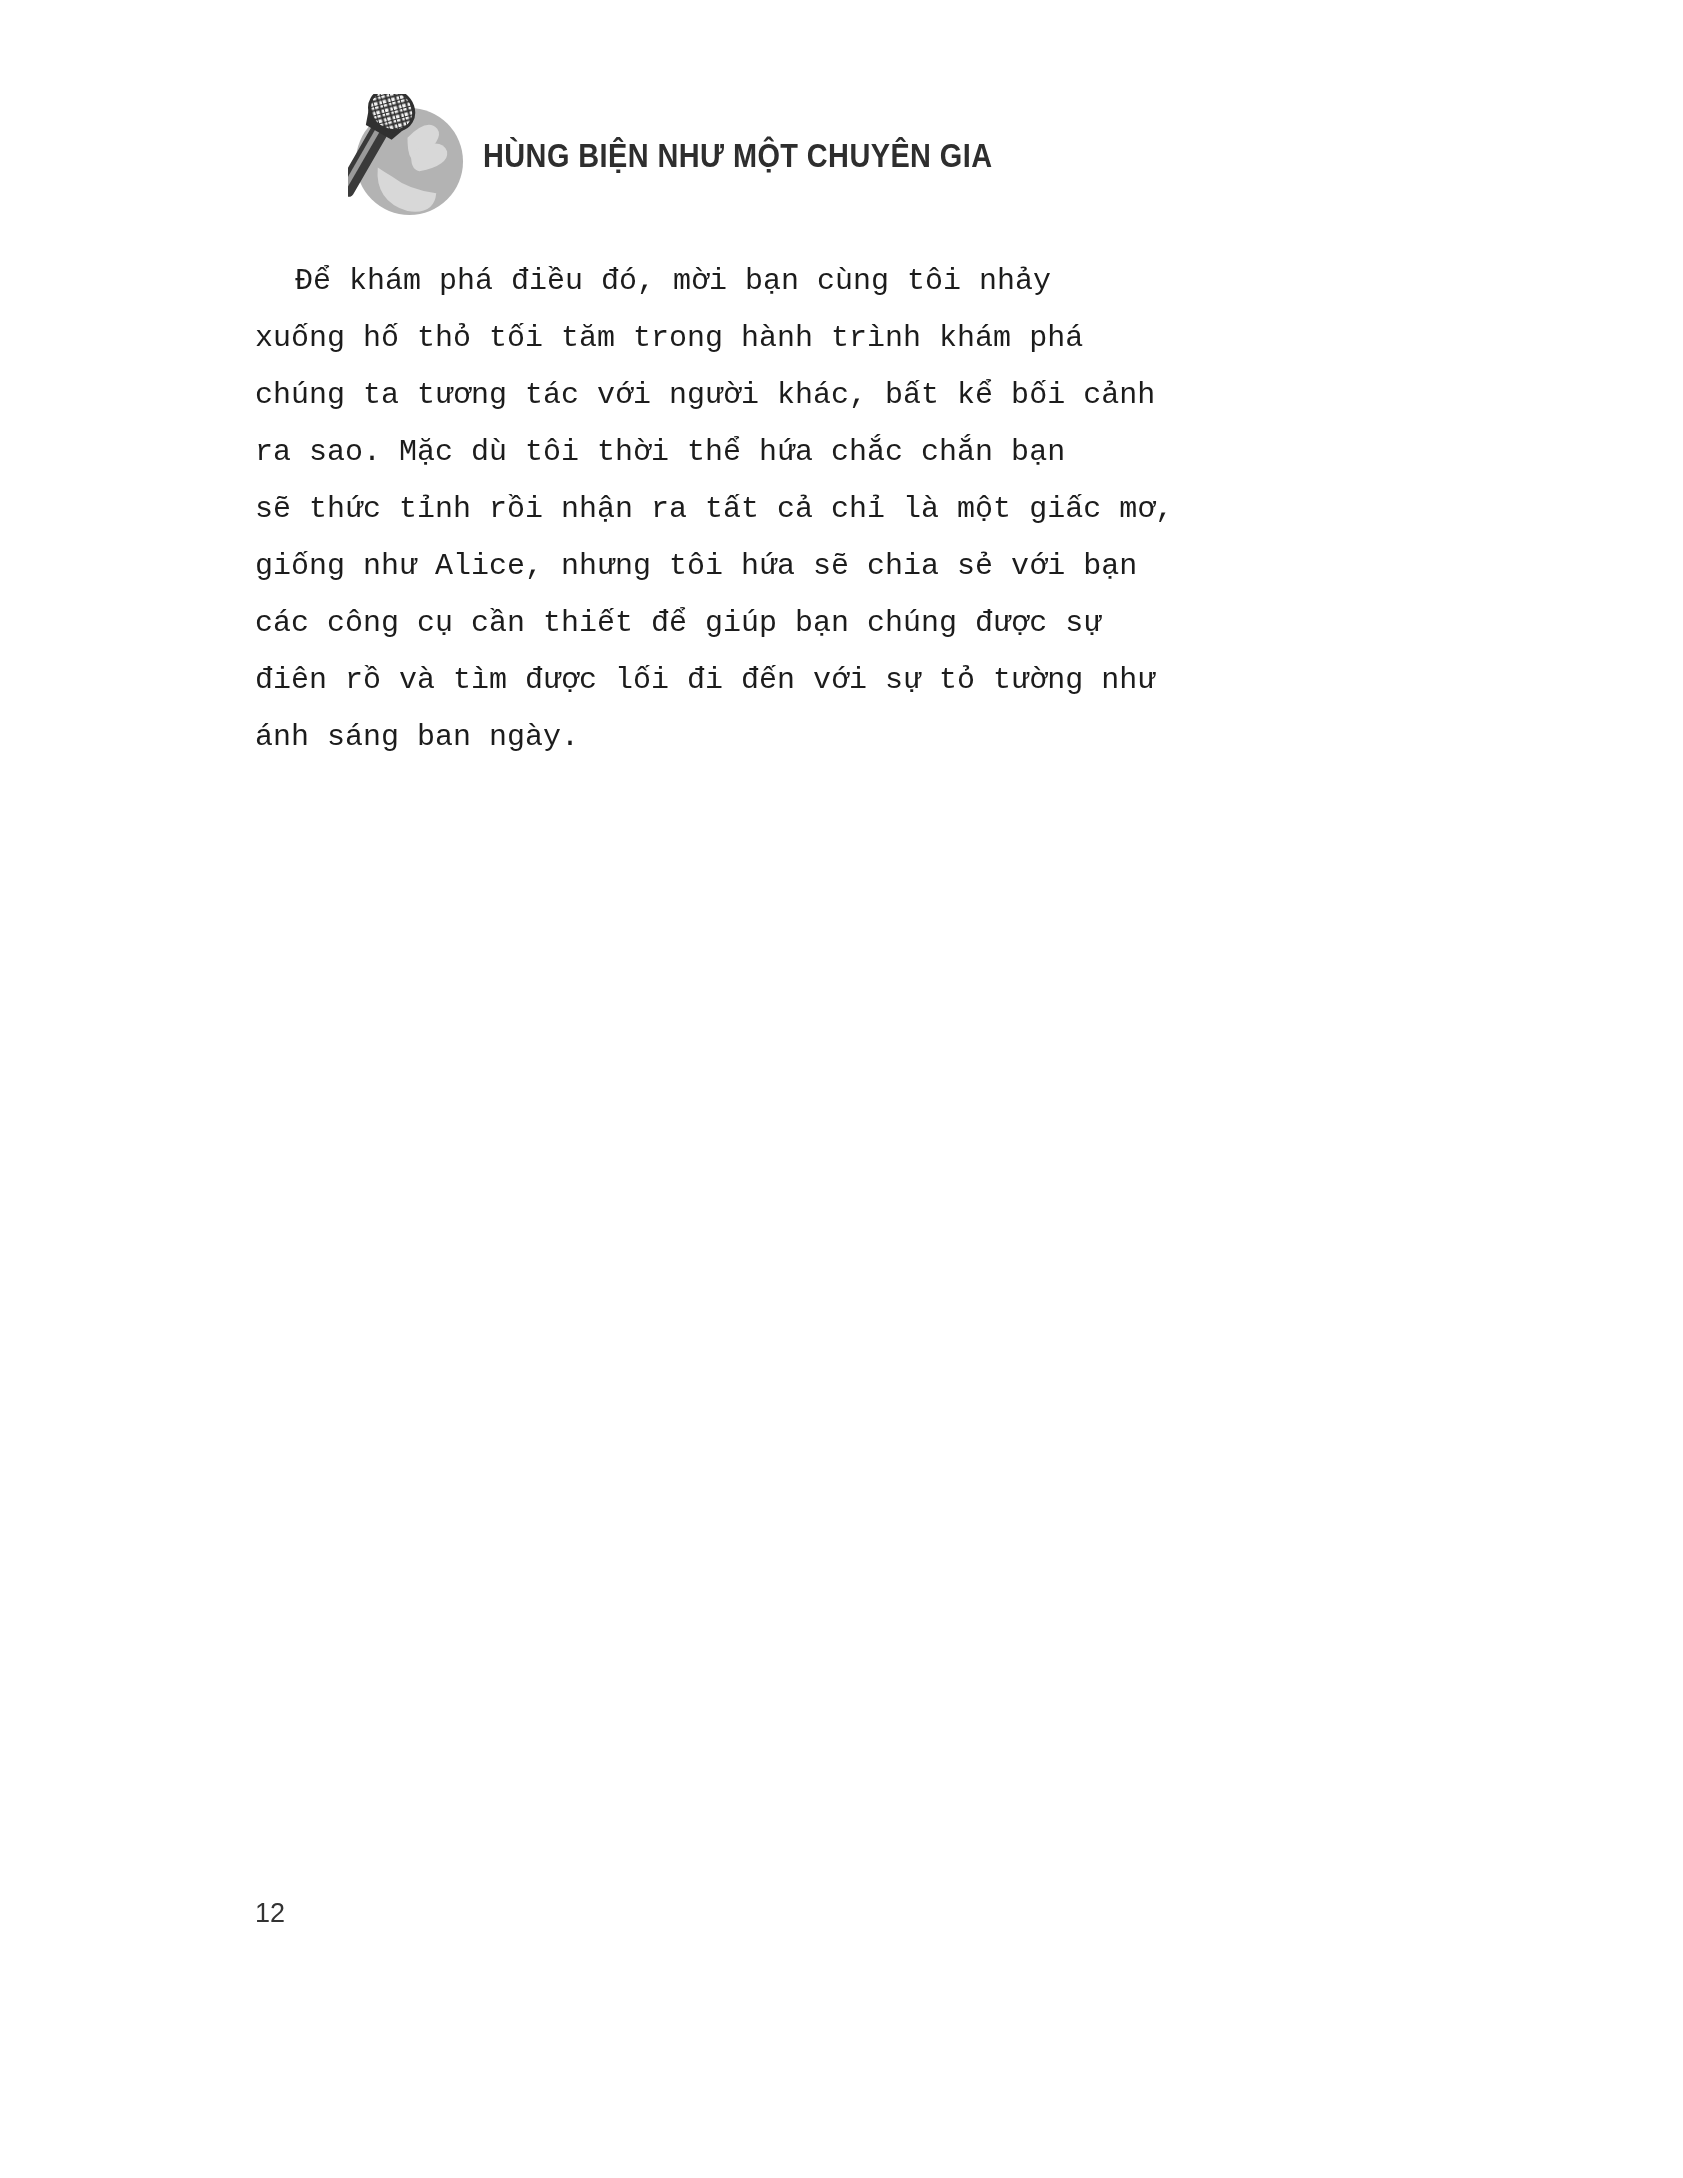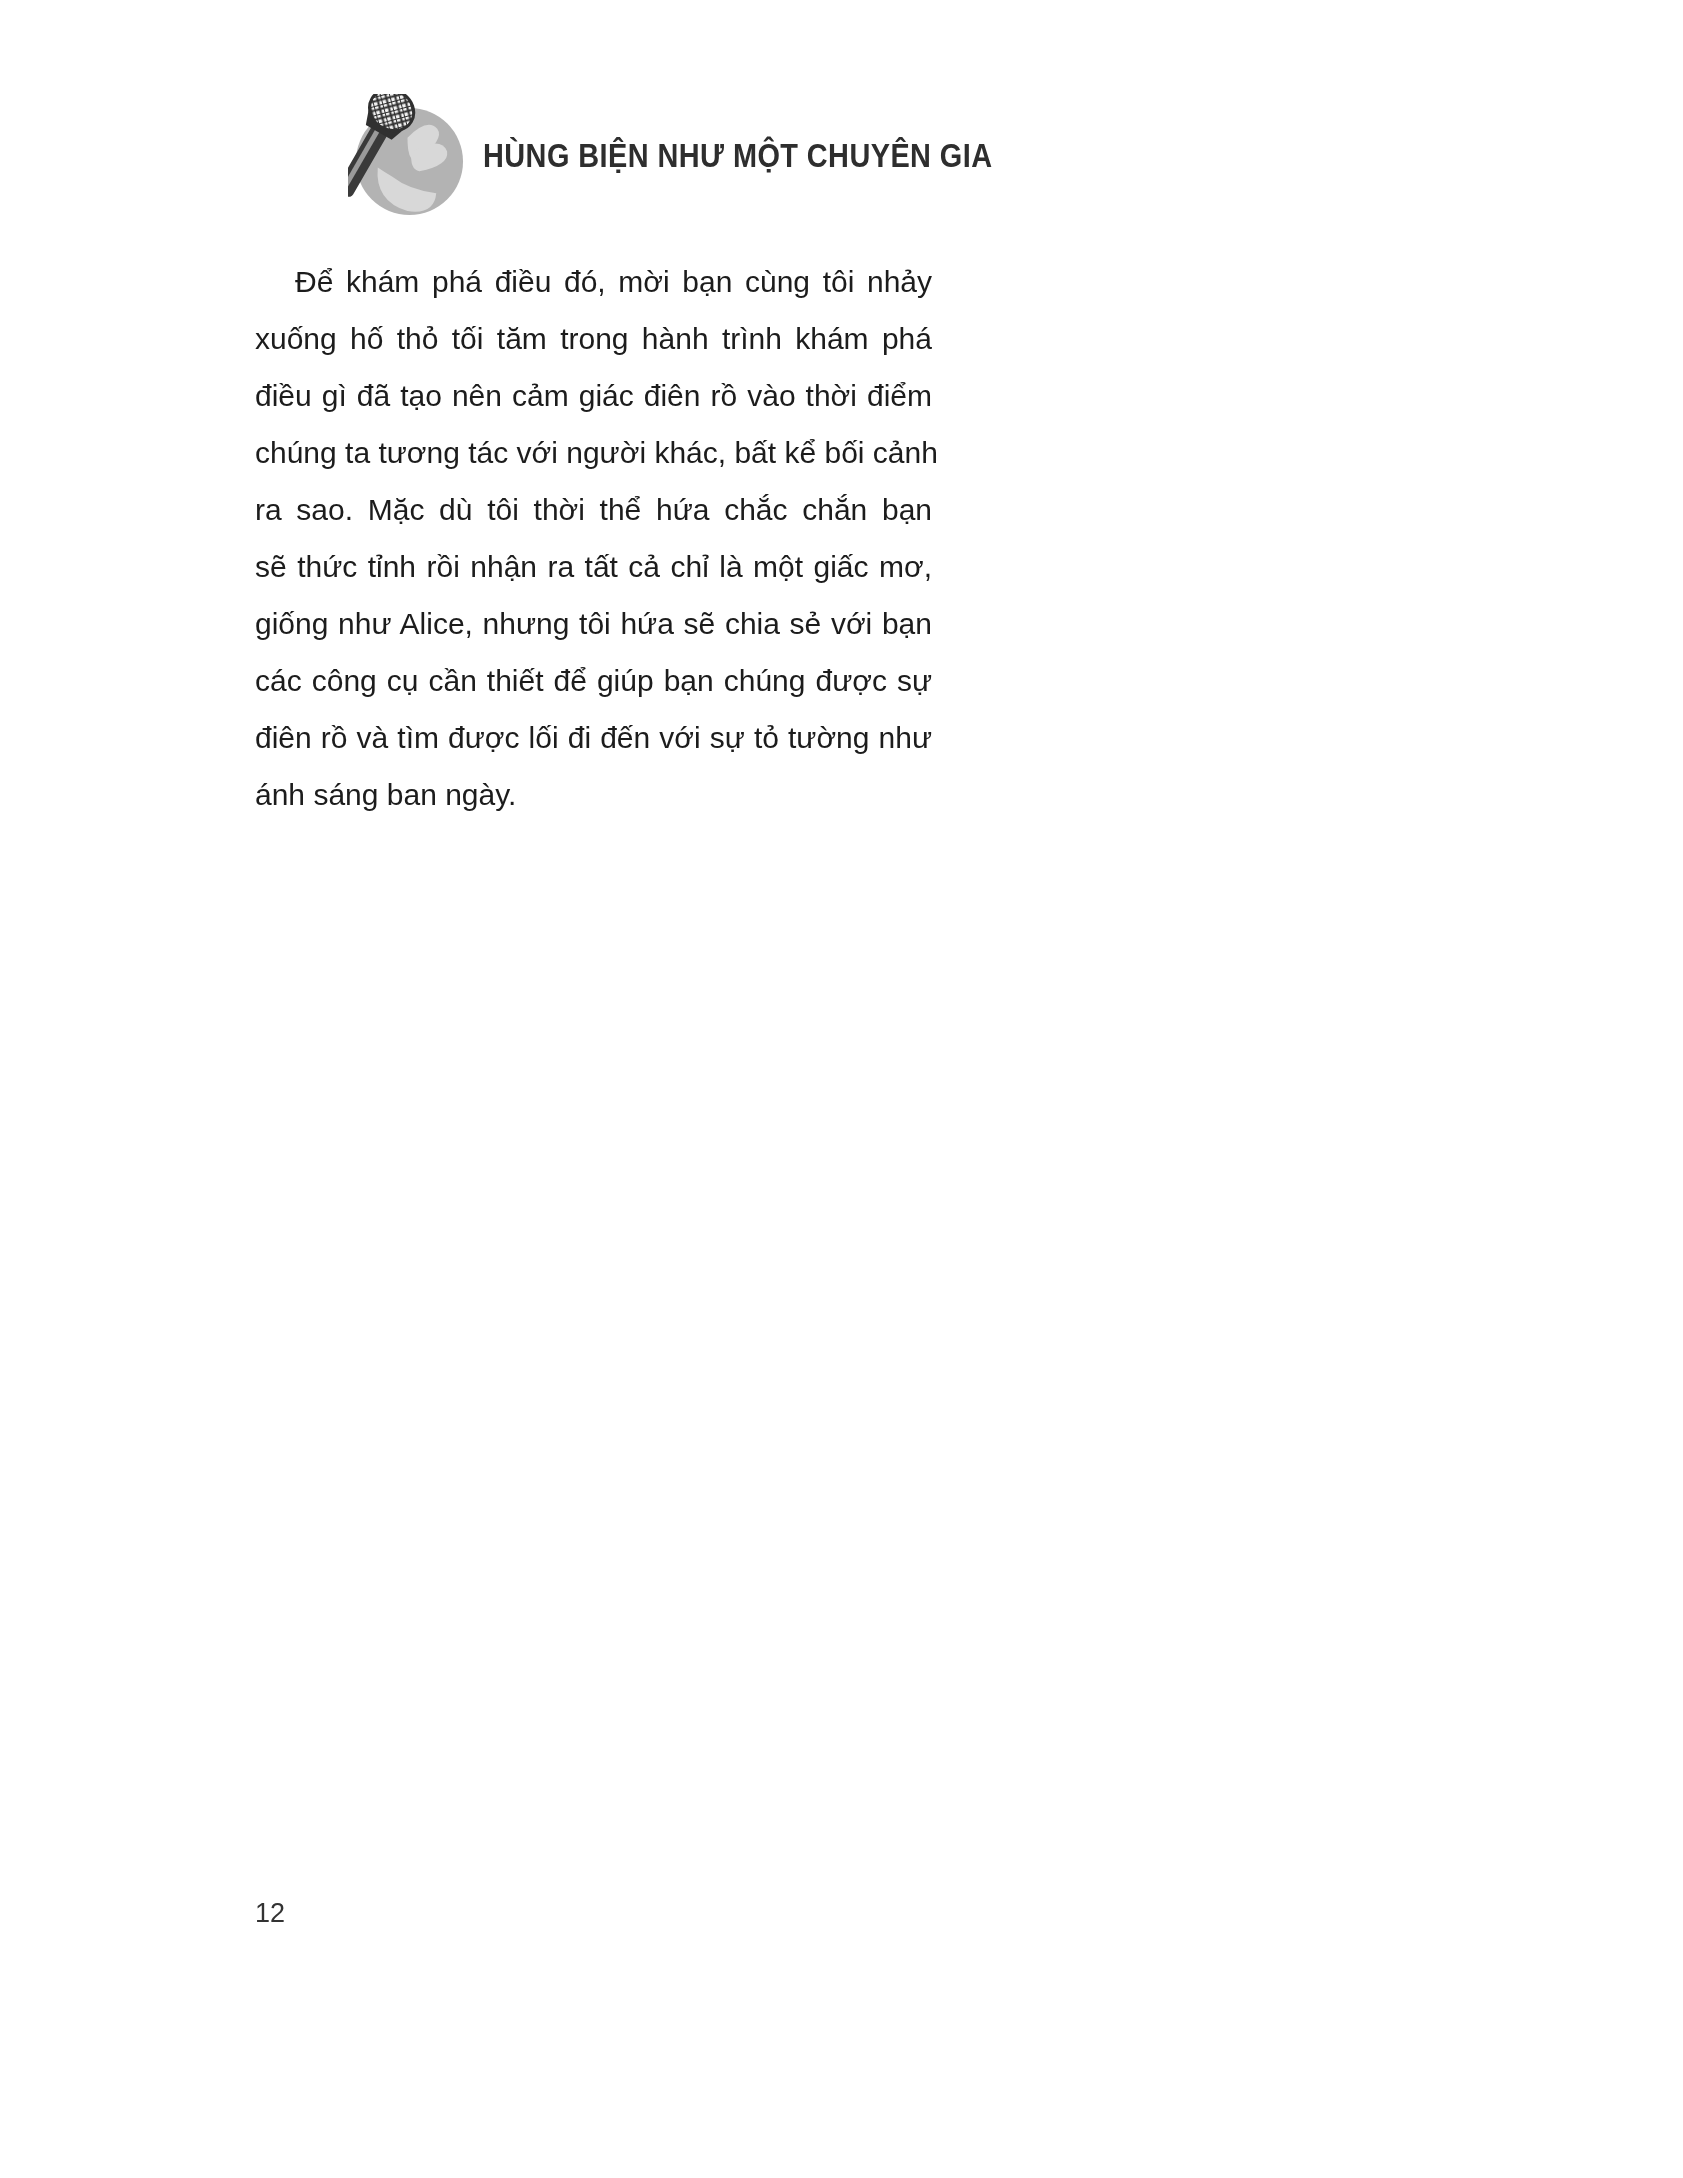--- a/index.html
+++ b/index.html
@@ -39,21 +39,21 @@
     color: #2e2e2e;
     transform: scaleX(0.85);
     transform-origin: left center;
     white-space: nowrap;
   }
   .body-text {
     position: absolute;
     left: 255px;
     top: 244px;
     width: 677px;
-    font-family: Liberation Sans, sans-serif;
+    font-family: Liberation Mono, monospace;
     font-size: 30px;
     line-height: 57px;
     color: #1c1c1c;
   }
   .line {
     text-align: justify;
     text-align-last: justify;
     white-space: nowrap;
   }
   .line.indent { text-indent: 40px; }
@@ -96,21 +96,20 @@
           <ellipse cx="36" cy="14" rx="23" ry="20" fill="url(#mesh)" stroke="#303030" stroke-width="3"></ellipse>
         </g>
       </svg>
     </div>
     <span class="title">HÙNG BIỆN NHƯ MỘT CHUYÊN GIA</span>
   </div>
 
   <div class="body-text">
     <div class="line indent">Để khám phá điều đó, mời bạn cùng tôi nhảy</div>
     <div class="line">xuống hố thỏ tối tăm trong hành trình khám phá</div>
-    <div class="line">điều gì đã tạo nên cảm giác điên rồ vào thời điểm</div>
     <div class="line">chúng ta tương tác với người khác, bất kể bối cảnh</div>
     <div class="line">ra sao. Mặc dù tôi thời thể hứa chắc chắn bạn</div>
     <div class="line">sẽ thức tỉnh rồi nhận ra tất cả chỉ là một giấc mơ,</div>
     <div class="line">giống như Alice, nhưng tôi hứa sẽ chia sẻ với bạn</div>
     <div class="line">các công cụ cần thiết để giúp bạn chúng được sự</div>
     <div class="line">điên rồ và tìm được lối đi đến với sự tỏ tường như</div>
     <div class="line last">ánh sáng ban ngày.</div>
   </div>
 
   <div class="page-number">12</div>

